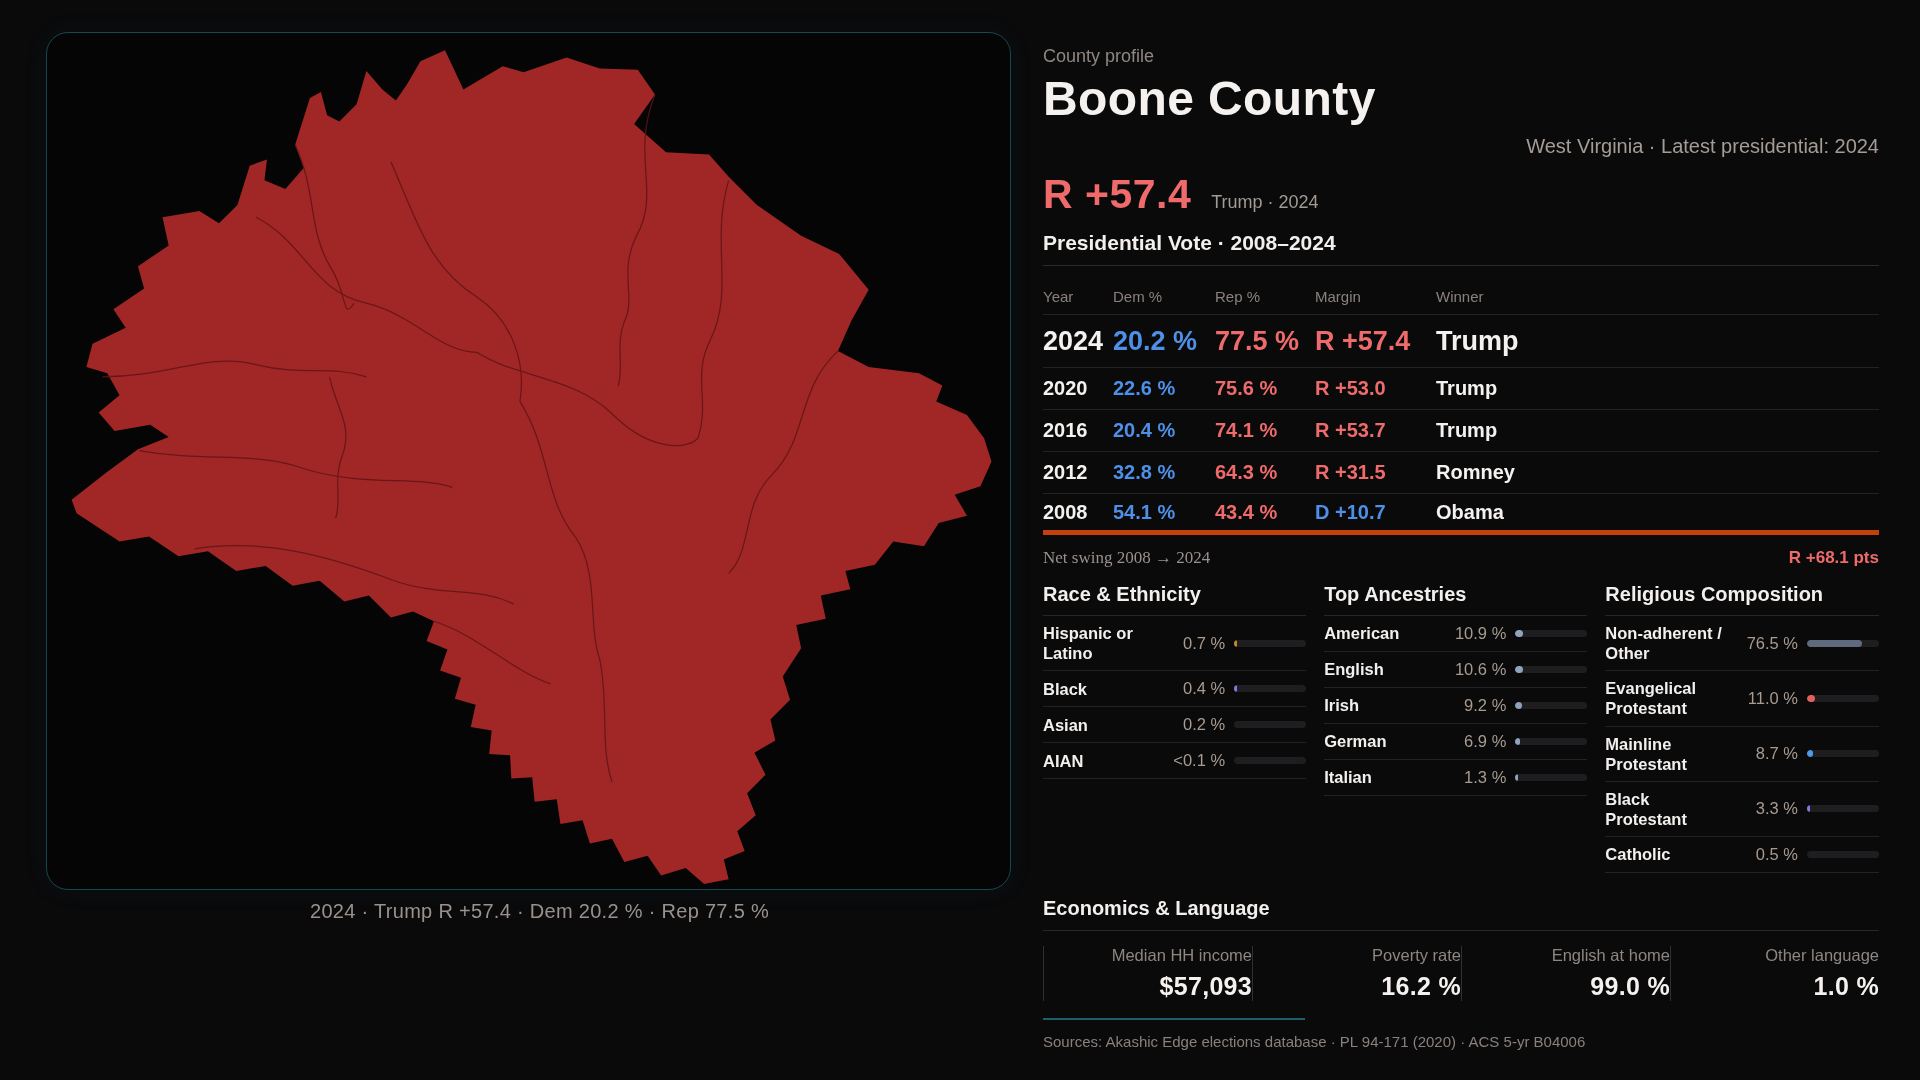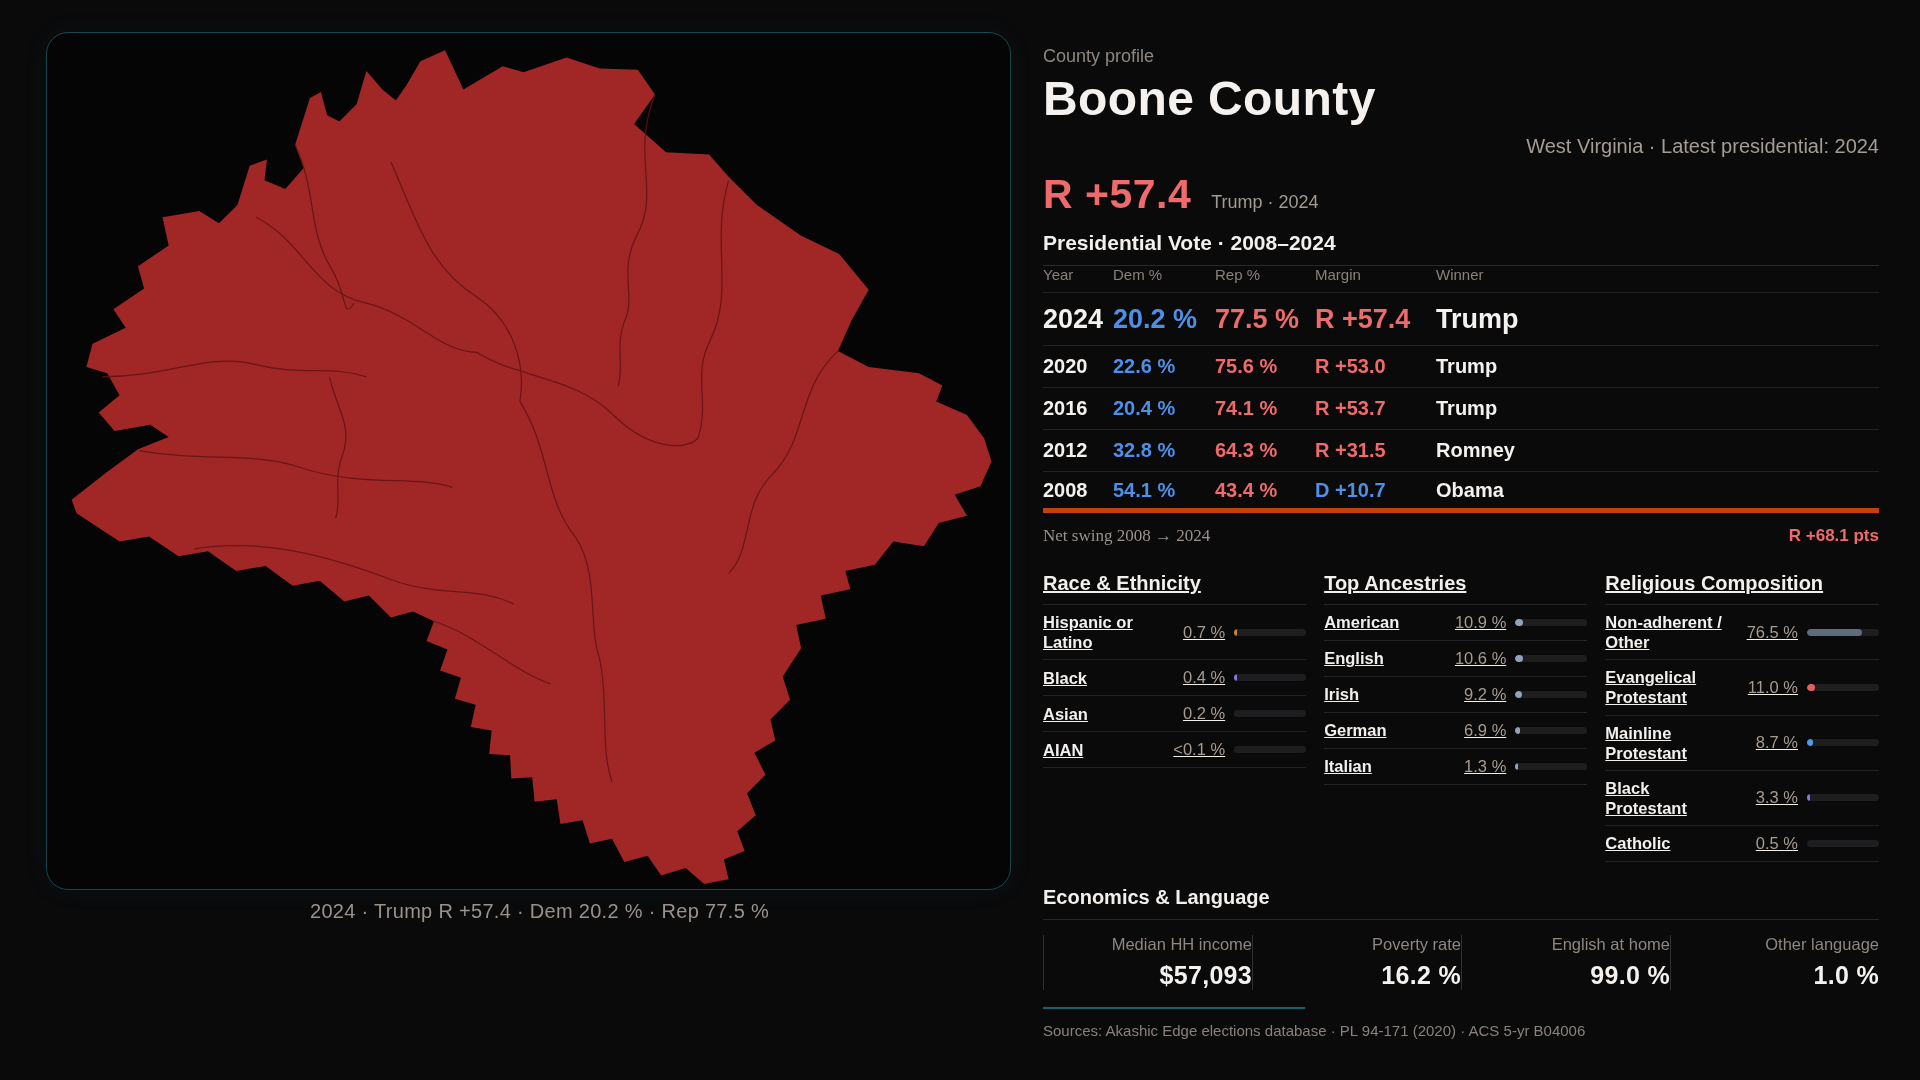--- a/index.html
+++ b/index.html
@@ -31,37 +31,37 @@
   .subtitle { margin-top:9px; font-size:20px; color:#a59c95;text-align:right; }
 
   .headline { margin-top:13px; display:flex; align-items:baseline; gap:20px; }
   .headline-margin { font-size:41px; font-weight:800; color:#ef6b6b; letter-spacing:.5px; }
   .headline-ctx { font-size:18px; color:#a39a93; }
 
   .table-title { margin-top:13px; font-size:21px; font-weight:700; color:#f2efec; }
 
   .vtable { margin-top:10px; }
   .vhead { display:grid; grid-template-columns:70px 102px 100px 121px 1fr;
-    border-top:1px solid #2a2a2b; padding:0 0 9px; font-size:15px; color:#8a817c; }
+    border-top:1px solid #2a2a2b; padding:22px 0 9px; font-size:15px; color:#8a817c; }
   .vrow { display:grid; grid-template-columns:70px 102px 100px 121px 1fr; align-items:center;
     height:42px; border-top:1px solid #232324; font-size:20px; font-weight:700; }
   .vrow.em { height:53px; font-size:27px; }
   .vrow:last-of-type { border-bottom:5px solid #c2410c; }
   .c-year { color:#f4f1ee; }
   .c-dem { color:#4e8fe8; }
   .c-rep { color:#ef6b6b; }
   .c-mR  { color:#ef6b6b; }
   .c-mD  { color:#4e8fe8; }
   .c-win { color:#f4f1ee; }
 
   .swing { margin-top:13px; display:flex; justify-content:space-between; align-items:baseline; }
   .swing-label { font-size:17px; color:#9a918c;font-family:Liberation Serif, serif; }
   .swing-value { font-size:17px; font-weight:700; color:#ef6b6b; }
 
-  .demo-grid { margin-top:26px; display:grid; grid-template-columns:1fr 1fr 1.04fr; column-gap:18px;text-decoration:underline; }
+  .demo-grid { margin-top:15px; display:grid; grid-template-columns:1fr 1fr 1.04fr; column-gap:18px; }
   .demo-col h3 { font-size:20px; font-weight:700; color:#f2efec; padding-bottom:9px;
     border-bottom:1px solid #272728; }
   .drow { display:grid; grid-template-columns:minmax(0,1fr) 56px 72px; gap:9px; align-items:center;
     padding:7px 0; border-bottom:1px solid #222223; min-height:36px; }
   .dlabel { font-size:16.5px; font-weight:600; color:#f2efec; line-height:1.22; }
   .dval { font-size:16.5px; color:#a89b90; text-align:right; white-space:nowrap; }
   .track { width:72px; height:7px; border-radius:4px; background:#1e1e20; position:relative; overflow:hidden; }
   .fill { position:absolute; left:0; top:0; height:100%; border-radius:4px; }
 
   .econ { margin-top:24px; }

